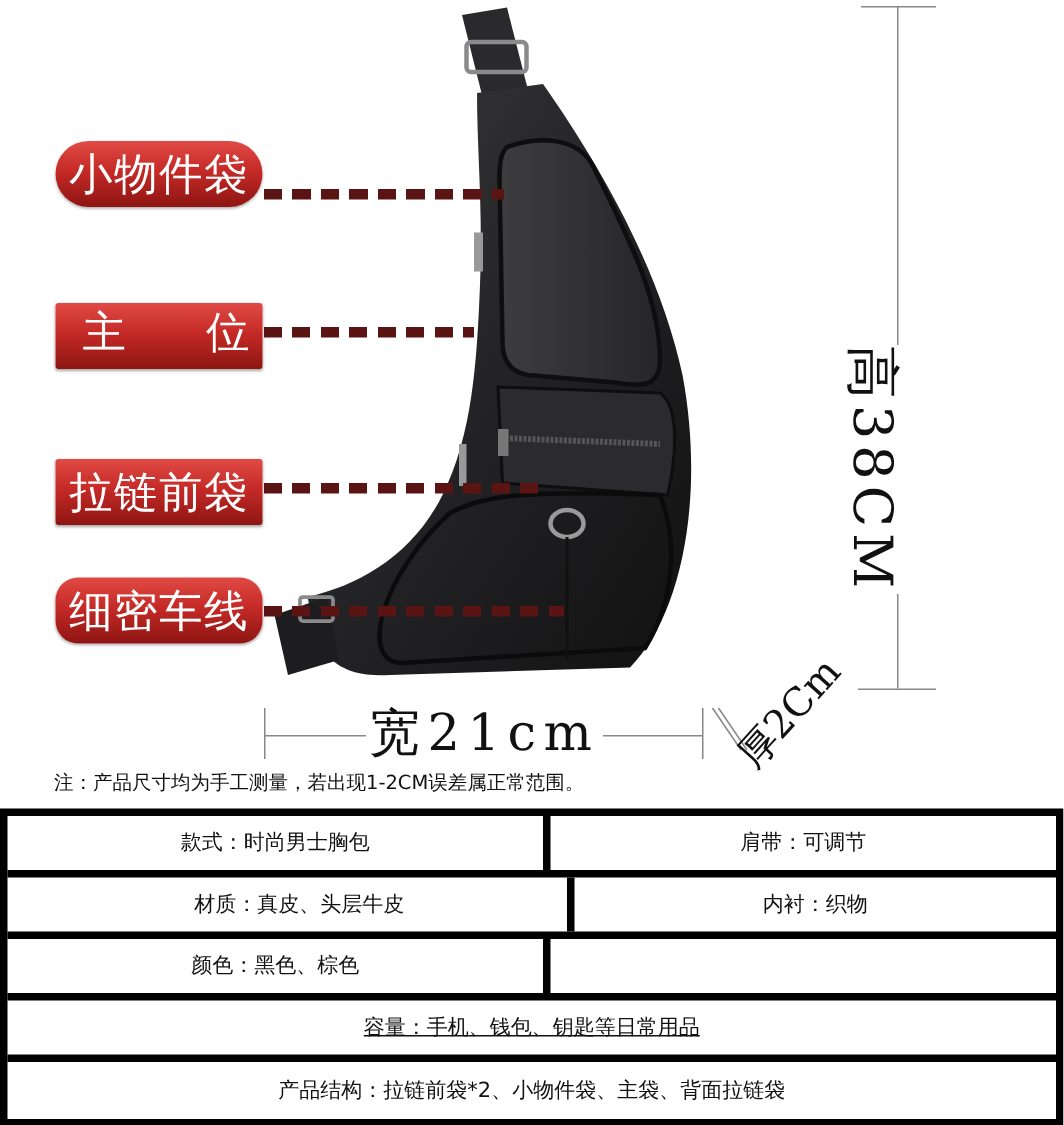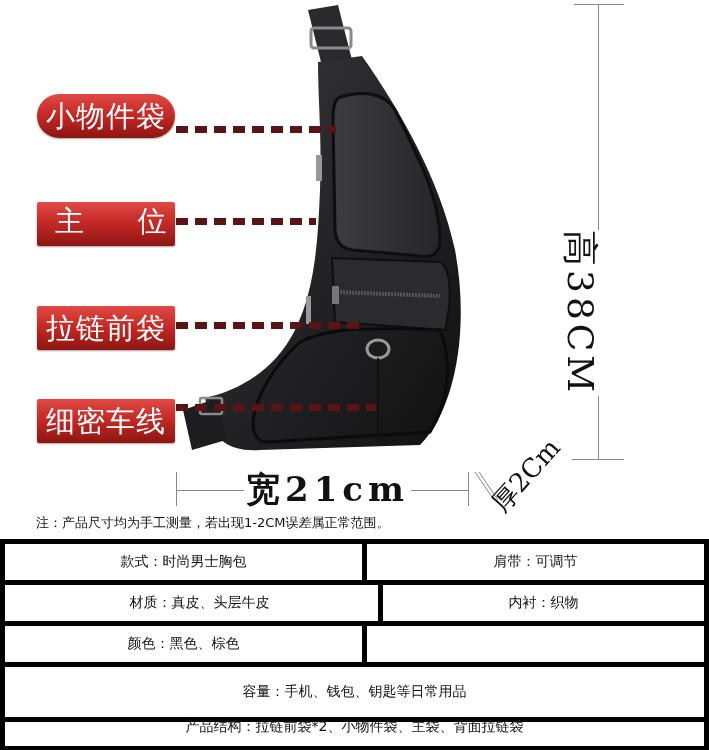--- a/index.html
+++ b/index.html
@@ -15,21 +15,21 @@
              border-radius:2px; box-shadow:0 1px 2px rgba(0,0,0,0.35);
              color:#fff; font-size:29px; line-height:44px; text-align:center;
              letter-spacing:1px; white-space:nowrap; }
   .callout.spaced { letter-spacing:18px; text-indent:18px; }
   .leader { position:absolute; height:7px;
             background:repeating-linear-gradient(90deg,#5a1414 0 12px, transparent 12px 19px); }
 
   .dim-h-line { position:absolute; background:#888; }
   .dim-label-w { position:absolute; left:244px; top:467px; font-family:"DejaVu Serif", serif;
                  font-size:34px; line-height:44px; letter-spacing:5px; color:#111; background:#fff;
-                 padding:0 2px;font-weight:bold; }
+                 padding:0 2px; }
   .dim-label-h { position:absolute; left:600px; top:230px; transform-origin:0 0;
                  transform:rotate(90deg); font-family:"DejaVu Serif", serif;
                  font-size:36px; letter-spacing:4px; color:#111; white-space:nowrap;
                  background:#fff; line-height:40px; }
   .dim-label-d { position:absolute; left:484px; top:496px; transform-origin:0 0;
                  transform:rotate(-48deg); font-family:"DejaVu Serif", serif;
                  font-size:26px; color:#111; white-space:nowrap; }
 
   .note { position:absolute; left:36px; top:514px; font-size:13px; line-height:18px; color:#111; }
 
@@ -89,21 +89,21 @@
 
   <div class="callout" style="top:94px;border-radius:22px;">小物件袋</div>
   <div class="leader" style="left:176px; top:126px; width:160px;"></div>
 
   <div class="callout spaced" style="top:202px;font-family:Liberation Mono, monospace;">主 位</div>
   <div class="leader" style="left:176px; top:218px; width:140px;"></div>
 
   <div class="callout" style="top:306px;">拉链前袋</div>
   <div class="leader" style="left:176px; top:322px; width:186px;"></div>
 
-  <div class="callout" style="top:399px;">细密车线</div>
+  <div class="callout" style="top:385px;border-radius:15px;">细密车线</div>
   <div class="leader" style="left:176px; top:404px; width:200px;"></div>
 
   <div class="dim-h-line" style="left:574px; top:4px; width:50px; height:1px;"></div>
   <div class="dim-h-line" style="left:598px; top:4px; width:1px; height:455px;"></div>
   <div class="dim-h-line" style="left:572px; top:459px; width:52px; height:1px;"></div>
   <div class="dim-label-h">高38CM</div>
 
   <div class="dim-h-line" style="left:176px; top:472px; width:1px; height:34px;"></div>
   <div class="dim-h-line" style="left:176px; top:490px; width:292px; height:1px;"></div>
   <div class="dim-h-line" style="left:468px; top:472px; width:1px; height:34px;"></div>
@@ -123,19 +123,19 @@
     <div class="cell left">款式：时尚男士胸包</div>
     <div class="cell">肩带：可调节</div>
   </div>
   <div class="row" style="top:41px; height:41px;padding-left:16px;">
     <div class="cell left">材质：真皮、头层牛皮</div>
     <div class="cell">内衬：织物</div>
   </div>
   <div class="row" style="top:82px; height:41px;">
     <div class="cell left">颜色：黑色、棕色</div>
   </div>
-  <div class="row" style="top:123px; height:55px;">
+  <div class="row" style="top:123px; height:41px;text-decoration:underline;">
     <div class="cell">容量：手机、钱包、钥匙等日常用品</div>
   </div>
   <div class="row last" style="top:164px; height:38px;">
     <div class="cell">产品结构：拉链前袋*2、小物件袋、主袋、背面拉链袋</div>
   </div>
 </div>
 
 </body></html>

